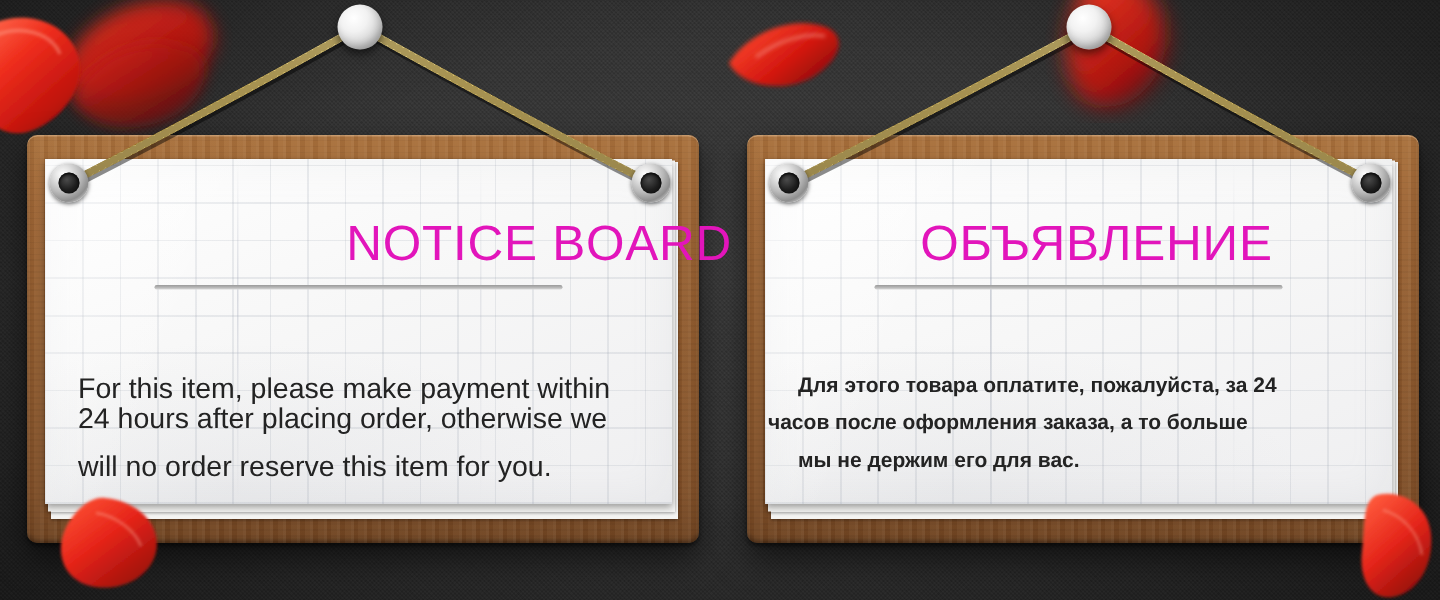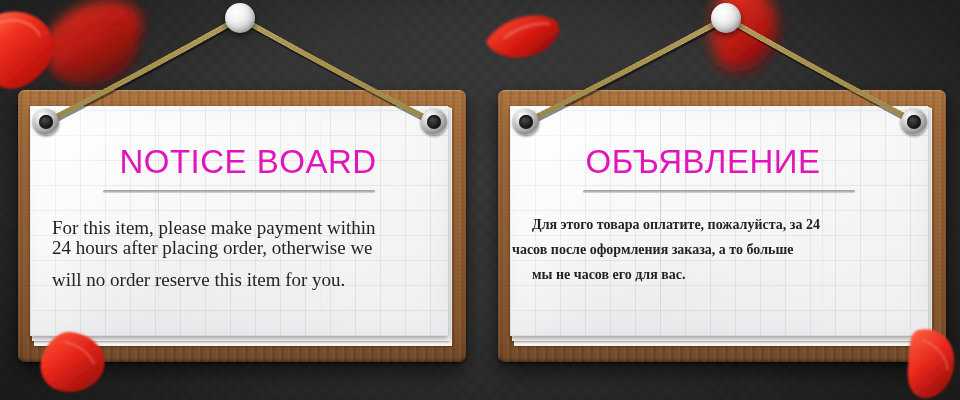--- a/index.html
+++ b/index.html
@@ -138,25 +138,26 @@
   }
   .divider {
     position:absolute;
     height:3px;
     border-radius:2px;
     background:linear-gradient(180deg,#9a9a9a 0%, #b4b4b4 50%, #d8d8d8 100%);
     z-index:9;
   }
   .body-text {
     position:absolute;
-    font-family:Liberation Serif, serif;
+    font-family:Liberation Sans, sans-serif;
     font-size:19px;
     line-height:26px;
     color:#232323;
     z-index:9;
+    margin-top:32px;
   }
   .body-text.ru { font-size:14px; line-height:25px; font-weight:700; }
 </style>
 </head>
 <body>
 
 <div class="stage">
 
   <div class="wall-texture"></div>
 
@@ -281,21 +282,21 @@
 
     <div class="note" style="left:30px; top:106px; width:418px; height:230px; z-index:8;">
       <div class="note-sheen"></div>
       <div class="crease" style="left:128px;"></div>
       <div class="crease" style="left:290px; opacity:.6;"></div>
     </div>
 
     <div class="grommet" style="left:33px; top:109px;"></div>
     <div class="grommet" style="left:421px; top:109px;"></div>
 
-    <div class="heading" style="top:143px; left:22px; width:452px;">NOTICE BOARD</div>
+    <div class="heading" style="top:143px; left:36px; width:452px;text-align:right;">NOTICE BOARD</div>
 
     <div class="divider" style="left:103px; top:190px; width:272px;"></div>
 
     <div class="body-text" style="left:52px; top:215px; width:396px;">For this item, please make payment within</div>
     <div class="body-text" style="left:52px; top:235px; width:396px;">24 hours after placing order, otherwise we</div>
     <div class="body-text" style="left:52px; top:267px; width:396px;">will no order reserve this item for you.</div>
   </div>
 
   <div>
 
@@ -308,27 +309,27 @@
 
     <div class="note" style="left:510px; top:106px; width:418px; height:230px; z-index:8;">
       <div class="note-sheen"></div>
       <div class="crease" style="left:150px;"></div>
       <div class="crease" style="left:312px; opacity:.6;"></div>
     </div>
 
     <div class="grommet" style="left:513px; top:109px;"></div>
     <div class="grommet" style="left:901px; top:109px;"></div>
 
-    <div class="heading" style="top:143px; left:494px; width:418px;text-align:center;">ОБЪЯВЛЕНИЕ</div>
+    <div class="heading" style="top:143px; left:522px; width:418px;text-align:center;">ОБЪЯВЛЕНИЕ</div>
 
     <div class="divider" style="left:583px; top:190px; width:272px;"></div>
 
     <div class="body-text ru" style="left:532px; top:212px; width:392px;">Для этого товара оплатите, пожалуйста, за 24</div>
     <div class="body-text ru" style="left:512px; top:237px; width:392px;">часов после оформления заказа, а то больше</div>
-    <div class="body-text ru" style="left:532px; top:262px; width:392px;">мы не часов его для вас.</div>
+    <div class="body-text ru" style="left:532px; top:262px; width:392px;">мы не держим его для вас.</div>
   </div>
 
   <svg class="petal" style="left:36px; top:330px; width:80px; height:66px; z-index:20;" viewBox="0 0 80 66">
     <defs>
       <linearGradient id="pgF" x1="0.1" y1="0" x2="0.9" y2="1">
         <stop offset="0%" stop-color="#ff5336"></stop>
         <stop offset="45%" stop-color="#e52419"></stop>
         <stop offset="100%" stop-color="#910c08"></stop>
       </linearGradient>
       <filter id="blurF" x="-25%" y="-25%" width="150%" height="150%">

